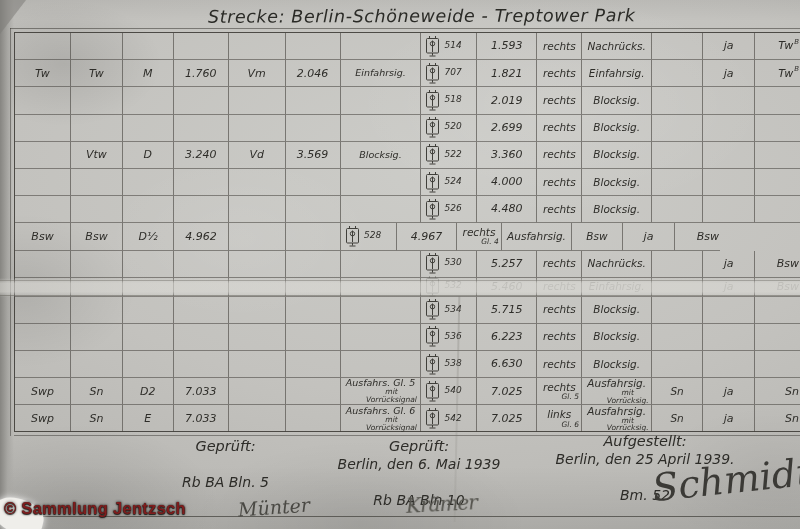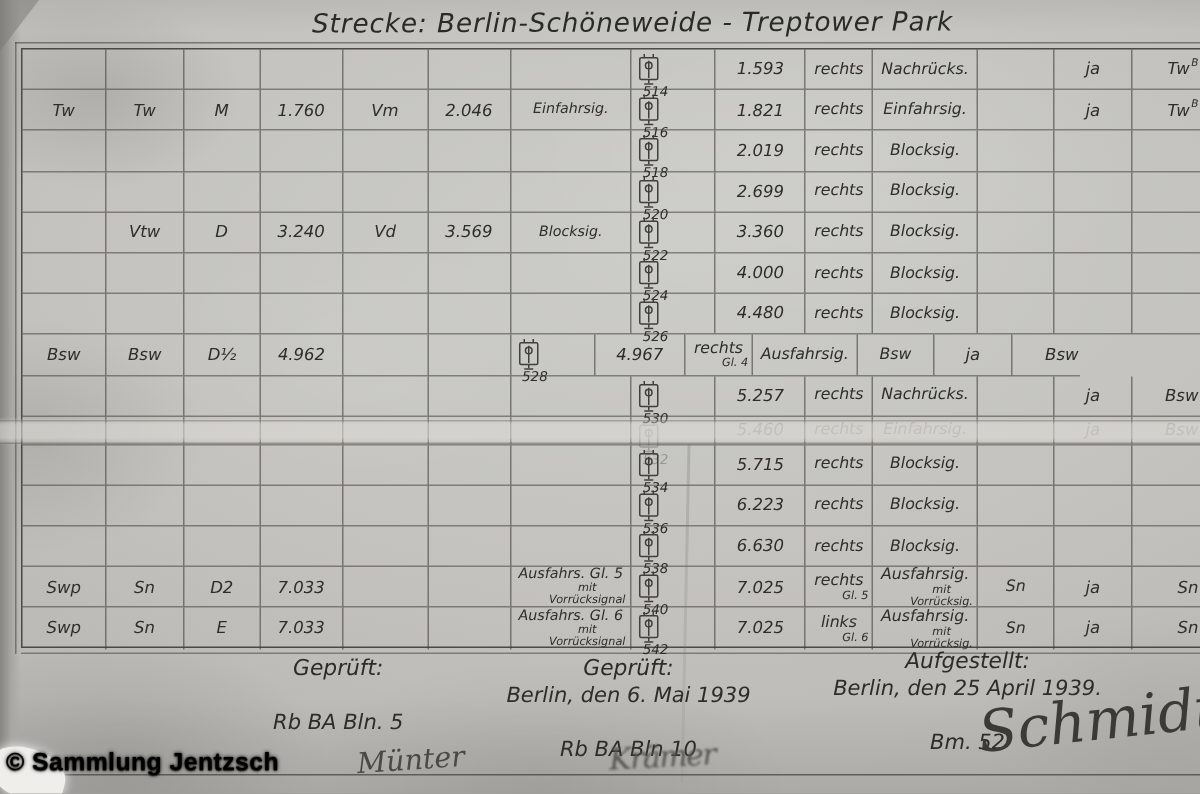--- a/index.html
+++ b/index.html
@@ -49,40 +49,40 @@
     display:flex;flex-direction:column;align-items:center;justify-content:center;
     color:#2e2d29;font-style:italic;overflow:visible;line-height:1.05;}
   .c1{width:56px}.c2{width:52px}.c3{width:51px}.c4{width:55px}.c5{width:57px}.c6{width:55px}
   .c7{width:81px}.cicon{width:56px}.ckm{width:60px}.cside{width:45px}.ctype{width:70px}
   .cstw{width:51px}.cja{width:52px}.ctw{width:45px;border-right:none;}
   .cell span.m, .cell > span{font-size:11px;white-space:nowrap;}
   .c7 span.m{font-size:9.5px;}
   .c7 span.s, .cside span.s, .ctype span.s{font-size:7.5px;text-align:center;white-space:normal;margin-left:22px;}
   .cside span.m, .ctype span.m, .cstw span{font-size:10.5px;}
   span.s:empty, sup:empty{display:none;}
-  .cicon{flex-direction:column;align-items:flex-start;justify-content:flex-start;padding:2px 0 2px 4px;}
+  .cicon{flex-direction:row;align-items:center;justify-content:flex-start;padding:2px 0 2px 4px;}
   .cicon .nr{font-size:9px;margin:0 0 1px 3px;font-style:italic;color:#2e2d29;}
   .sig-icon{flex:0 0 auto;}
   .ctw{flex-direction:row;align-items:center;justify-content:flex-end;padding-right:1px;}
   .ctw sup{font-size:7px;margin:0 0 7px 1px;}
   
   .fblock{position:absolute;text-align:center;color:#2d2c28;font-style:italic;}
   .fblock .l1{font-size:14.5px;}
   .fblock .l2{font-size:14px;white-space:nowrap;margin-top:2px;}
   .fblock .l3{font-size:14px;margin-top:20px;}
   .fb1{left:138px;top:438px;width:175px;}
   .fb2{left:330px;top:438px;width:178px;}
   .fb3{left:545px;top:433px;width:200px;}
   .sig{position:absolute;font-family:"DejaVu Serif",serif;font-style:italic;color:#4a4944;white-space:nowrap;}
   .sig1{left:238px;top:496px;font-size:19px;transform:rotate(-4deg);}
   .sig2{left:406px;top:492px;font-size:20px;transform:rotate(-3deg);filter:blur(.6px);letter-spacing:-1px;color:#55544e;}
   .sig3{left:652px;top:458px;font-size:38px;transform:rotate(-6deg);color:#3b3a36;}
   .base-line{position:absolute;left:0;top:516px;width:800px;height:1px;background:rgba(70,68,63,.75);}
   .watermark{position:absolute;left:4px;top:499px;font-size:16.5px;font-weight:600;
-    font-family:"Liberation Sans",sans-serif;color:#000000;letter-spacing:.3px;
+    font-family:"Liberation Sans",sans-serif;color:#7f1d1d;letter-spacing:.3px;
     text-shadow:0 0 3px rgba(25,25,22,.95), 0 1px 1px rgba(25,25,22,.9), 0 0 1px rgba(25,25,22,.9);}
 </style>
 </head>
 <body>
 
 <div class="paper"></div>
 <div class="edge-left"></div>
 <div class="corner-tl"></div>
 
 <div class="title">Strecke: Berlin-Schöneweide - Treptower Park</div>
@@ -172,21 +172,21 @@
     <div class="cell cicon">
       <svg class="sig-icon" width="16" height="23" viewBox="0 0 16 23" fill="none" stroke="#403f3a" stroke-width="1">
         <line x1="4.5" y1="1" x2="4.5" y2="3.5"></line>
           <line x1="10.5" y1="1" x2="10.5" y2="3.5"></line>
         <rect x="1.5" y="3.5" width="12" height="14.5" rx="1"></rect>
         <line x1="7.5" y1="5.5" x2="7.5" y2="17"></line>
         <circle cx="7.5" cy="8.7" r="2.2"></circle>
         <line x1="7.5" y1="18" x2="7.5" y2="20.5"></line>
         <line x1="4.5" y1="21" x2="10.5" y2="21"></line>
       </svg>
-      <span class="nr">516</span>
+      <span class="nr">707</span>
     </div>
     <div class="cell ckm">
         <span>1.821</span>
       </div>
     <div class="cell cside">
         <span class="m">rechts</span>
       </div>
     <div class="cell ctype">
         <span class="m">Einfahrsig.</span>
       </div>

